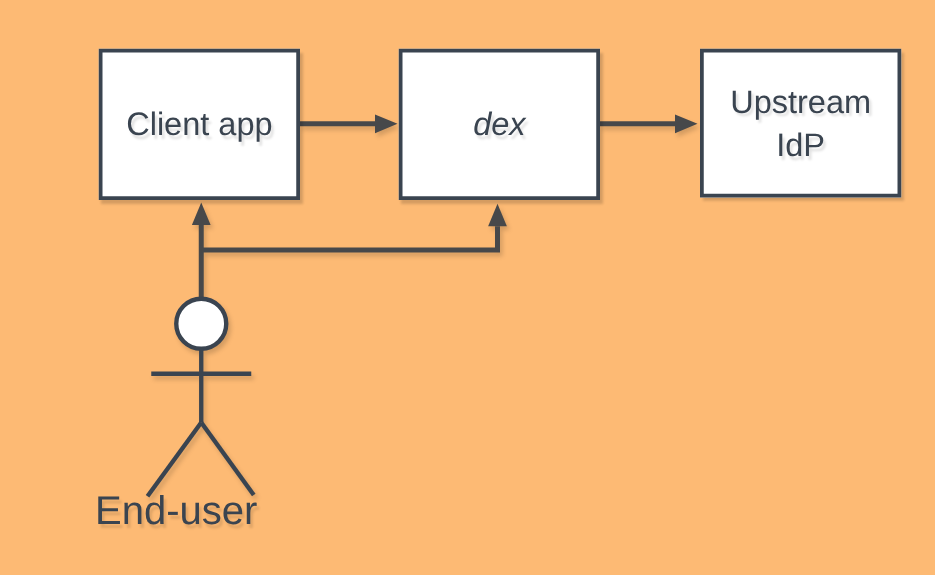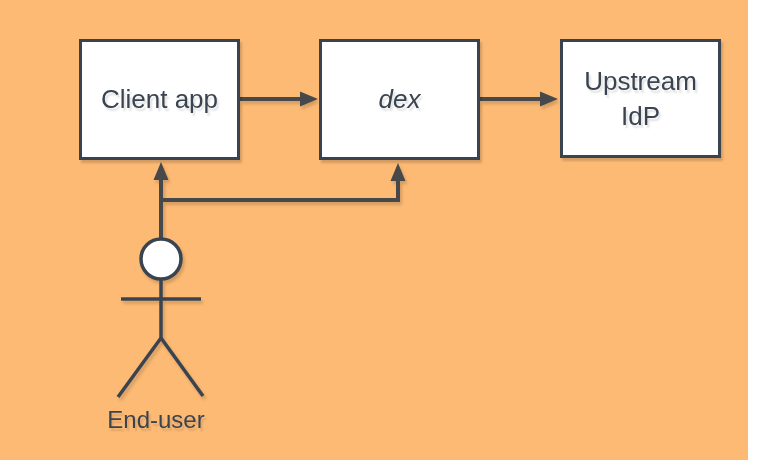--- a/index.html
+++ b/index.html
@@ -41,26 +41,25 @@
     text-shadow: 2px 3px 2px rgba(0,0,0,0.12);
   }
   .node-client   { left: 79px;  top: 39px; width: 161px; height: 121px; }
   .node-dex      { left: 319px; top: 39px; width: 161px; height: 121px; font-style: italic; }
   .node-upstream { left: 560px; top: 39px; width: 161px; height: 119px; }
   .actor-label {
     position: absolute;
     left: 76px;
     top: 394px;
     width: 160px;
-    text-align: center;
+    text-align: left;
     color: #3a4450;
-    font-size: 24px;
+    font-size: 32px;
     line-height: 28px;
     text-shadow: 2px 3px 2px rgba(0,0,0,0.12);
-    margin-top: 12px;
   }
   .edge-line {
     stroke: #47484a;
     stroke-width: 4;
     fill: none;
   }
   .edge-head {
     fill: #47484a;
     stroke: none;
   }

